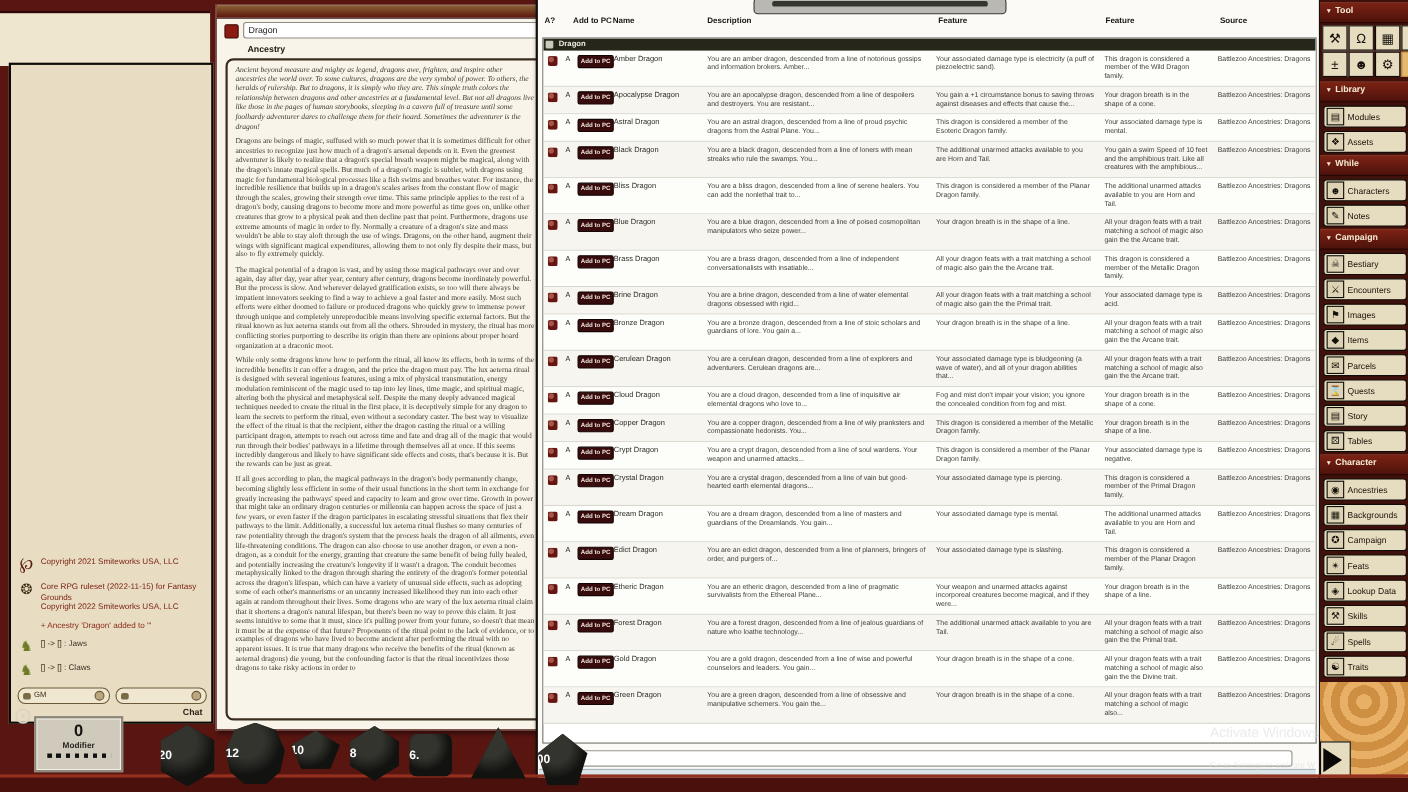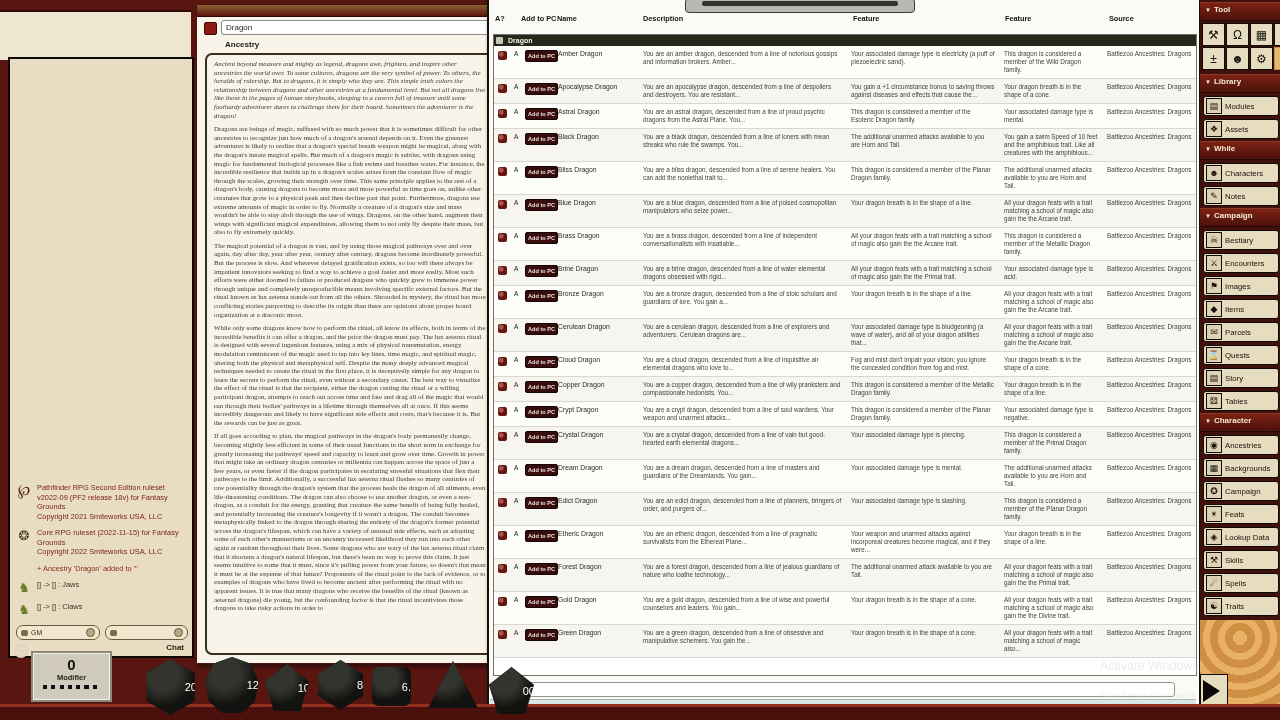--- a/index.html
+++ b/index.html
@@ -108,26 +108,26 @@
     border-radius:50%;z-index:6;}
   .radio-target:after{content:"";position:absolute;left:3px;top:3px;width:4px;height:4px;
     border-radius:50%;background:#ddd4c2;}
   .modifier-box{position:absolute;left:31px;top:651px;width:77px;height:47px;background:#cfcabc;
     border:2px solid #8e887a;box-shadow:inset 0 0 0 1px #f2efe6;z-index:6;text-align:center;}
   .mod-val{font-size:15px;font-weight:bold;color:#161410;margin-top:3px;}
   .mod-lab{font-size:7.5px;font-weight:bold;color:#2a2archive520;}
   .mod-lab{font-size:7.5px;font-weight:bold;color:#2a2520;}
   .mod-dots{margin:3px auto 0;width:58px;height:4px;
     background:repeating-linear-gradient(90deg,#111 0 4px,transparent 4px 8.3px);}
-  .die{position:absolute;background:#121210;display:flex;align-items:center;justify-content:flex-end;
-    color:#fff;font-weight:normal;font-size:11px;z-index:6;
+  .die{position:absolute;background:#121210;display:flex;align-items:center;justify-content:flex-start;
+    color:#fff;font-weight:bold;font-size:11px;z-index:6;
     background-image:radial-gradient(circle at 35% 28%,#34342f 0 30%,transparent 60%);}
   .d20{left:144px;top:659px;width:53px;height:56px;clip-path:polygon(50% 0,96% 25%,96% 75%,50% 100%,4% 75%,4% 25%);}
   .d12{left:205px;top:657px;width:54px;height:56px;clip-path:polygon(50% 0,85% 12%,100% 45%,92% 80%,68% 100%,32% 100%,8% 80%,0 45%,15% 12%);}
-  .d10{left:264px;top:664px;width:46px;height:47px;clip-path:polygon(50% 0,98% 38%,79% 100%,21% 100%,2% 38%);}
+  .d10{left:264px;top:664px;width:46px;height:35px;clip-path:polygon(50% 0,98% 38%,79% 100%,21% 100%,2% 38%);}
   .d8{left:318px;top:660px;width:45px;height:50px;clip-path:polygon(50% 0,100% 28%,100% 72%,50% 100%,0 72%,0 28%);}
   .d6{left:372px;top:667px;width:39px;height:39px;border-radius:7px;}
   .d4{left:427px;top:659px;width:52px;height:51px;clip-path:polygon(50% 4%,98% 96%,2% 96%);}
   .d100{left:488px;top:667px;width:47px;height:47px;clip-path:polygon(50% 0,98% 38%,79% 100%,21% 100%,2% 38%);}
   
   .watermark{position:absolute;left:1100px;top:659px;z-index:7;color:rgba(218,218,218,.55);
     pointer-events:none;}
   .wm1{font-size:12.5px;}
   .wm2{font-size:8.5px;margin-top:17px;width:118px;overflow:hidden;white-space:nowrap;font-family:Liberation Serif, serif;}
 </style>
@@ -136,21 +136,20 @@
 
 <div id="screen">
 
   <div class="back-panel"></div>
 
   <div class="chat-win">
     <div class="chat-msgs">
         <div class="chat-msg notice">
           <span class="chat-ico sigil">℘</span>
           <div class="chat-lines">
-            <div class="chat-line">Pathfinder RPG Second Edition ruleset v2022-09 (PF2 release 18v) for Fantasy Grounds</div>
             <div class="chat-line">Copyright 2021 Smiteworks USA, LLC</div>
           </div>
         </div>
         <div class="chat-msg notice">
           <span class="chat-ico core">❂</span>
           <div class="chat-lines">
             <div class="chat-line">Core RPG ruleset (2022-11-15) for Fantasy Grounds</div>
             <div class="chat-line">Copyright 2022 Smiteworks USA, LLC</div>
           </div>
         </div>

